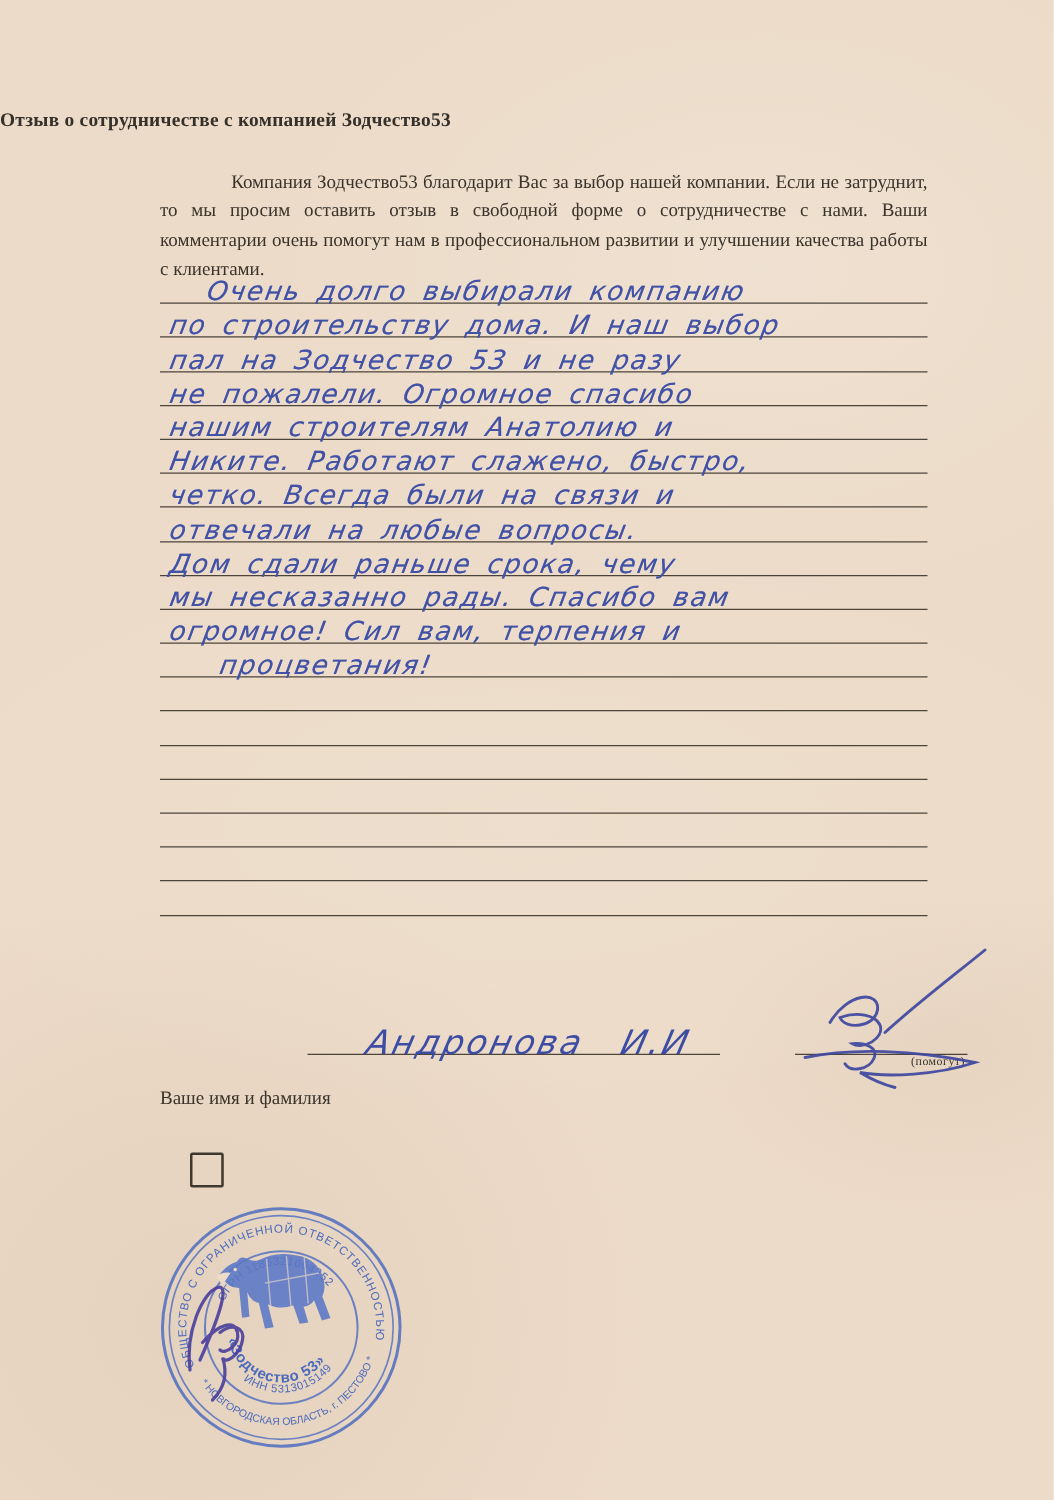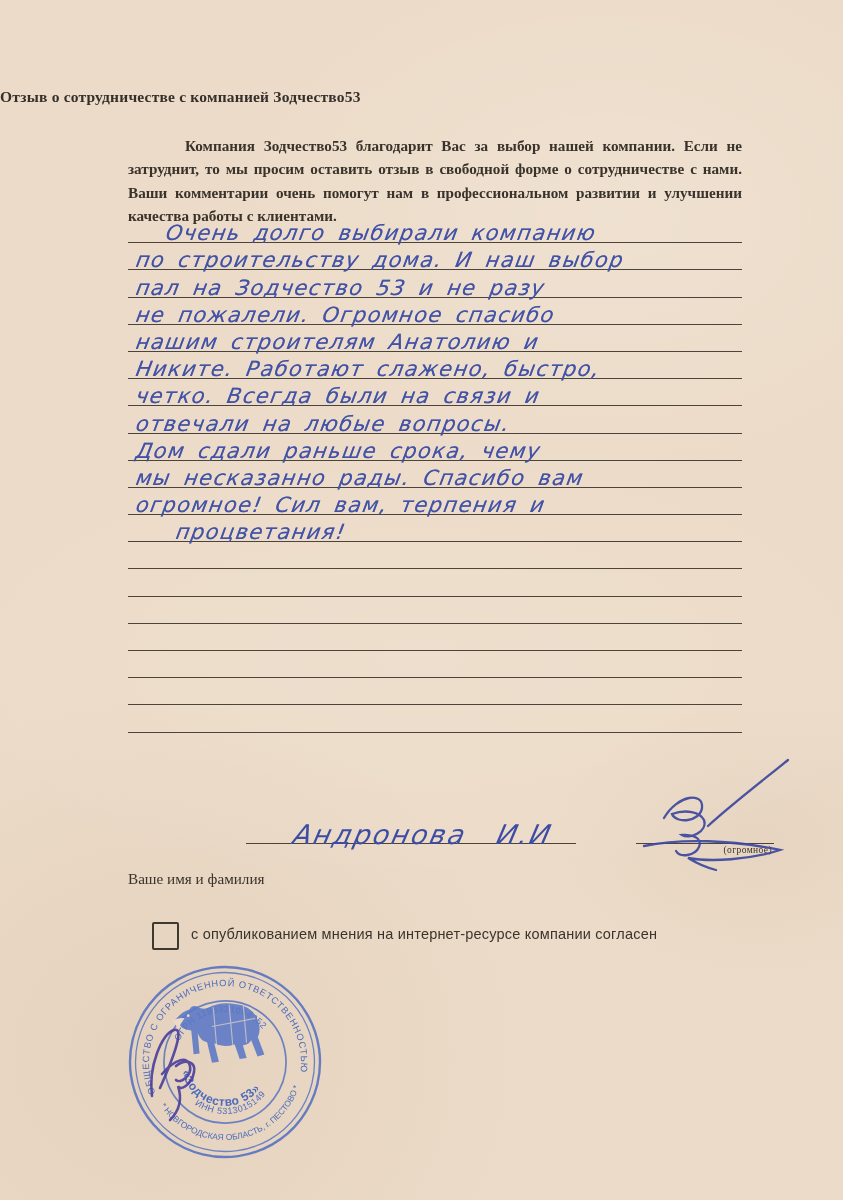--- a/index.html
+++ b/index.html
@@ -17,21 +17,21 @@
     color:#3a332b;
   }
   .title{
     position:absolute;top:88px;left:0;width:100%;
     text-align:left;font-size:15.5px;font-weight:bold;
     letter-spacing:.2px;color:#35302a;
   }
   .intro{
     position:absolute;top:134px;left:128px;width:614px;
     font-size:15.2px;line-height:23.4px;text-align:justify;
-    text-indent:57px;color:#3a332b;margin:0;font-weight:bold;
+    text-indent:57px;color:#3a332b;margin:0;
   }
   .lines{position:absolute;top:216px;left:128px;width:614px;}
   .rline{
     box-sizing:border-box;height:27.2px;position:relative;
     border-bottom:1.7px solid #4c443a;
   }
   .hw{
     position:absolute;left:6px;bottom:-3px;
     font-family:"DejaVu Sans", sans-serif;font-style:italic;
     font-size:21px;color:#4152a7;
@@ -128,33 +128,32 @@
     <div class="rline"></div>
   </div>
 
   <span class="name-label">Ваше имя и фамилия</span>
 
   <div class="name-line">
     <span class="name-hw">Андронова И.И</span>
   </div>
 
   <div class="sig-line">
-    <span class="sig-caption">(огромное)</span>
+    <span class="sig-caption">(помогут)</span>
   </div>
 
   <svg class="sig-svg" width="175" height="118" viewBox="0 0 175 118">
     <g fill="none" stroke="#3d47a0" stroke-width="2.3" stroke-linecap="round" opacity="0.92">
       <path d="M160 6 C138 24, 104 50, 80 72"></path>
       <path d="M36 64 C50 40, 76 38, 74 54 C72 68, 48 70, 44 60 C58 55, 72 58, 76 66 C80 77, 62 86, 54 81 C64 80, 75 84, 71 93 C67 102, 52 104, 48 97"></path>
       <path d="M16 92 C54 84, 104 86, 152 96 C122 106, 82 108, 60 104 C70 110, 80 114, 88 116"></path>
     </g>
   </svg>
 
   <span class="consent-box"></span>
-  <span class="consent-label">с опубликованием мнения на интернет-ресурсе компании согласен</span>
 
   <svg class="stamp" width="200" height="200" viewBox="0 0 200 200">
     <defs>
       <path id="arcOuterTop" d="M 31.1 132.1 A 76 76 0 1 1 168.9 132.1"></path>
       <path id="arcOuterBottom" d="M 26.7 126.7 A 78 78 0 0 0 173.3 126.7"></path>
       <path id="arcInnerTop" d="M 53 82.9 A 50 50 0 0 1 147 82.9"></path>
       <path id="arcInnerBottom" d="M 57.4 129.8 A 52 52 0 0 0 142.6 129.8"></path>
       <path id="arcCenterName" d="M 56.2 103.8 A 44 44 0 0 0 131.1 131.1"></path>
     </defs>
     <g fill="none" stroke="#4d6cc0">

